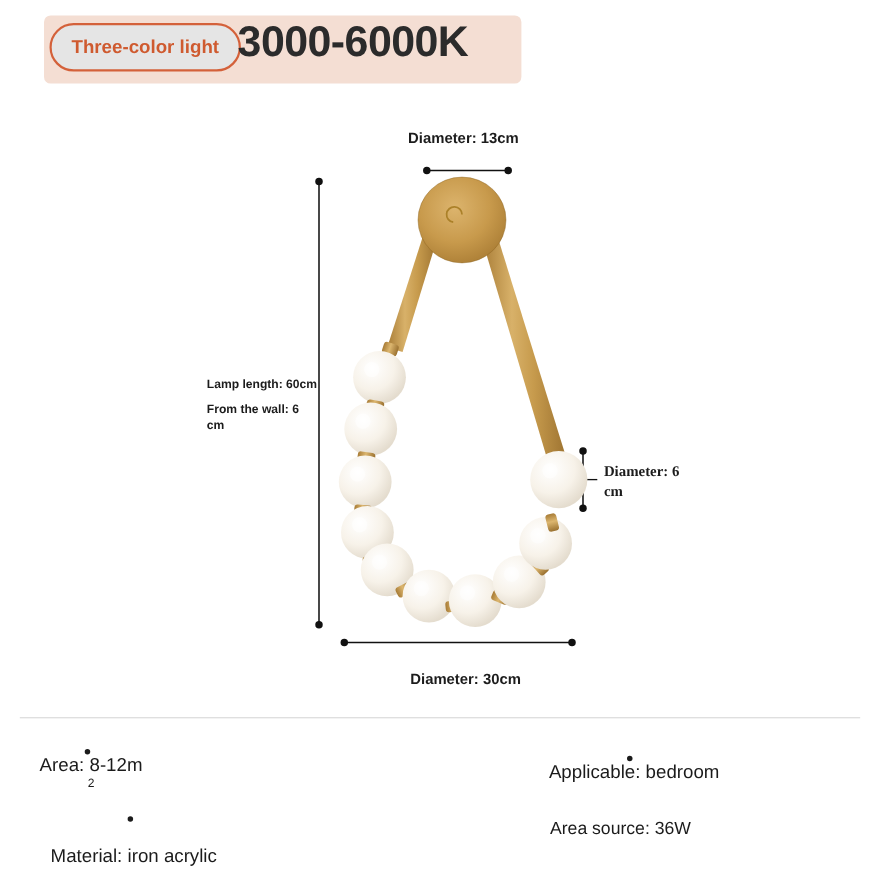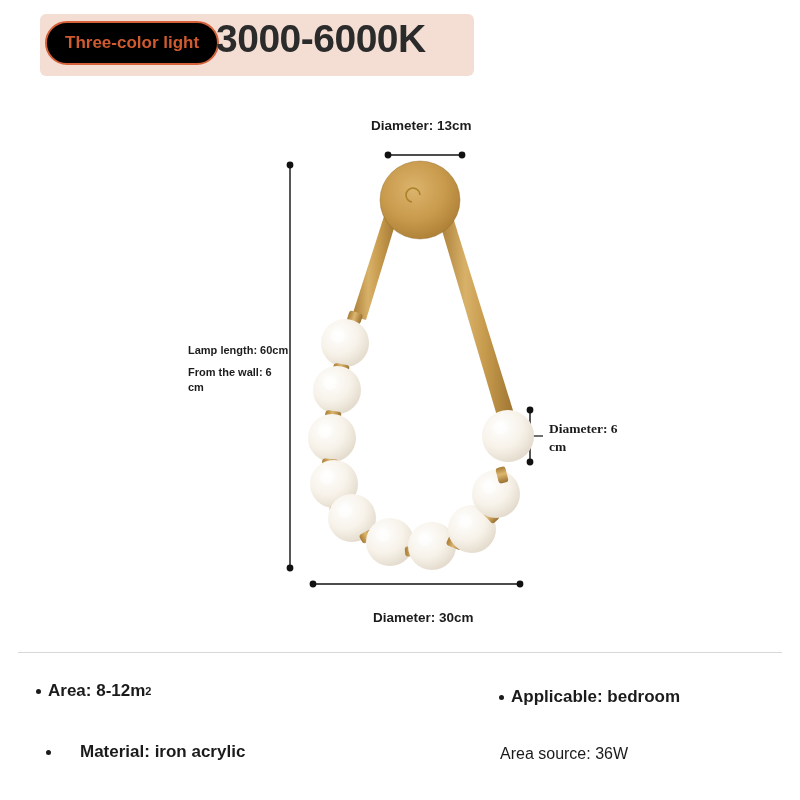--- a/index.html
+++ b/index.html
@@ -31,21 +31,21 @@
     border-radius: 6px;
   }
   .badge-pill {
     position: absolute;
     left: 45px;
     top: 21px;
     height: 44px;
     padding: 0 18px;
     display: flex;
     align-items: center;
-    background: #000000;
+    background: #e5e5e5;
     border: 2px solid #d4613a;
     border-radius: 24px;
     box-sizing: border-box;
   }
   .badge-pill span {
     color: #cf5a2f;
     font-size: 17px;
     font-weight: bold;
     white-space: nowrap;
   }
@@ -110,21 +110,21 @@
   }
   .spec .bullet {
     display: inline-block;
     width: 5px;
     height: 5px;
     border-radius: 50%;
     background: #1b1b1b;
     margin-right: 7px;
     flex: none;
   }
-  .spec.bold { font-weight: bold; font-size: 17px; }
+  .spec.bold { font-weight: normal; font-size: 17px; flex-direction: column; }
   .spec-area     { left: 36px;  top: 681px; }
   .spec-applic   { left: 499px; top: 687px; }
   .spec-material { left: 46px;  top: 742px; gap: 22px; }
   .spec-source   { left: 500px; top: 745px; }
   .sup { font-size: 11px; vertical-align: super; }
 </style>
 </head>
 <body>
 
 <div class="page">

